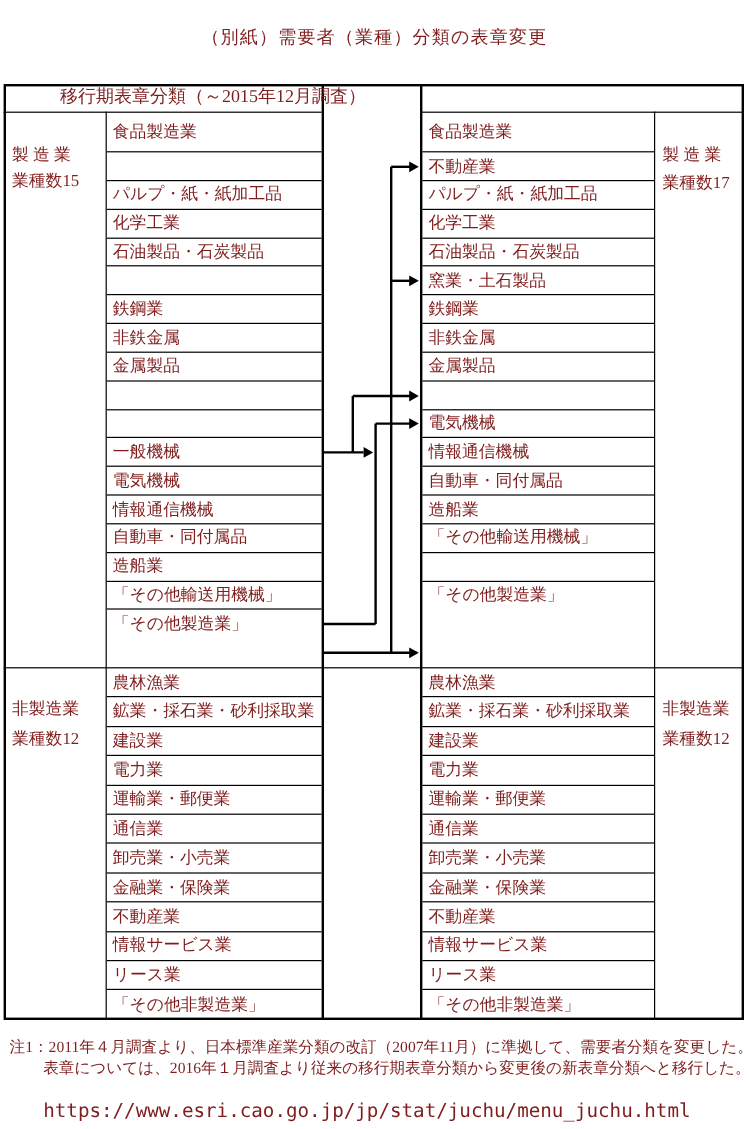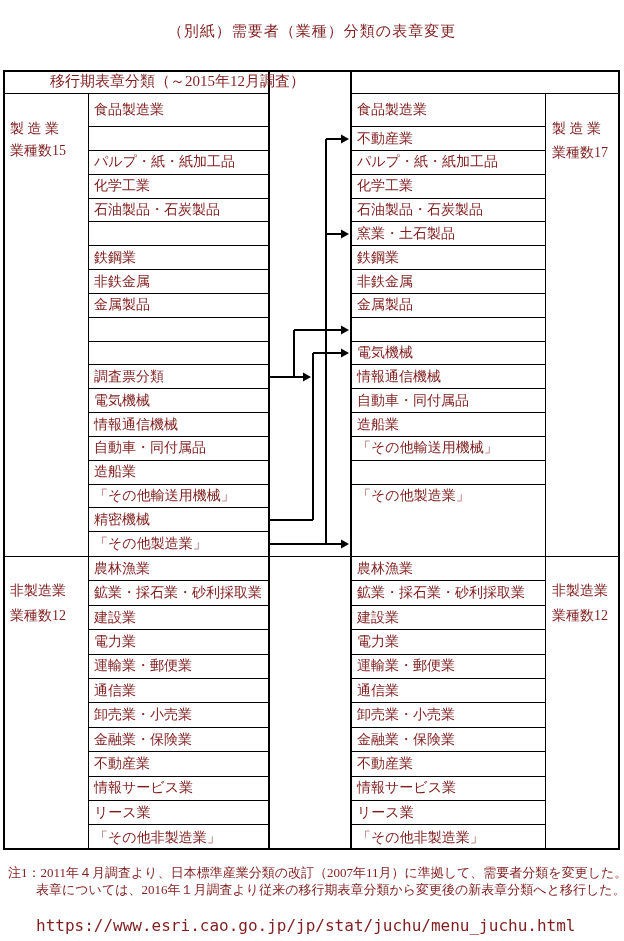--- a/index.html
+++ b/index.html
@@ -64,27 +64,26 @@
     <div class="cell"></div>
     <div class="cell">パルプ・紙・紙加工品</div>
     <div class="cell">化学工業</div>
     <div class="cell">石油製品・石炭製品</div>
     <div class="cell"></div>
     <div class="cell">鉄鋼業</div>
     <div class="cell">非鉄金属</div>
     <div class="cell">金属製品</div>
     <div class="cell"></div>
     <div class="cell"></div>
-    <div class="cell">調査票分類</div>
+    <div class="cell">一般機械</div>
     <div class="cell">電気機械</div>
     <div class="cell">情報通信機械</div>
     <div class="cell">自動車・同付属品</div>
     <div class="cell">造船業</div>
     <div class="cell">「その他輸送用機械」</div>
-    <div class="cell">精密機械</div>
     <div class="cell">「その他製造業」</div>
   </div>
 
   <div id="rstack-m" class="stack">
     <div class="cell m1">食品製造業</div>
     <div class="cell">不動産業</div>
     <div class="cell">パルプ・紙・紙加工品</div>
     <div class="cell">化学工業</div>
     <div class="cell">石油製品・石炭製品</div>
     <div class="cell">窯業・土石製品</div>

